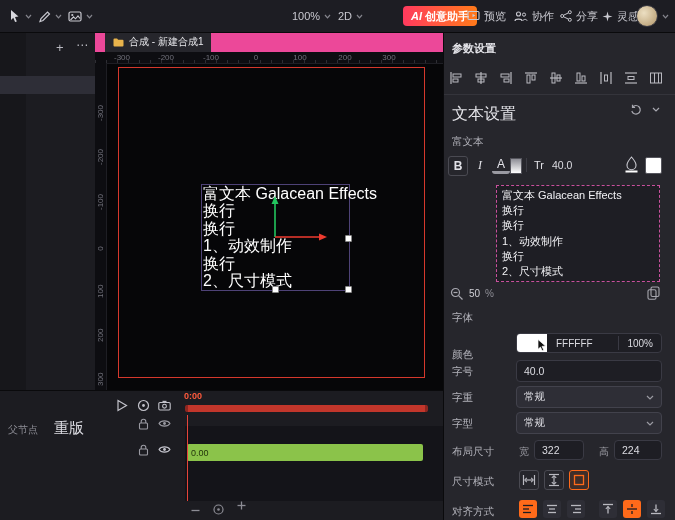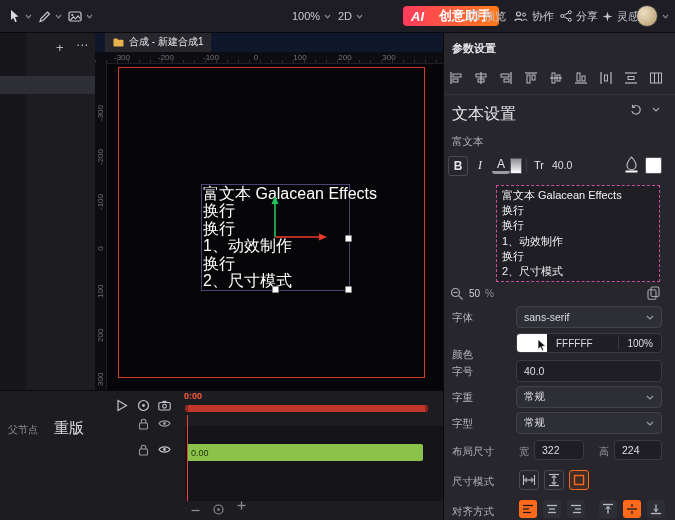--- a/index.html
+++ b/index.html
@@ -4,30 +4,30 @@
 <style>
   html,body{margin:0;padding:0;background:#101014;}
   #app{position:relative;width:675px;height:520px;overflow:hidden;background:#1b1b20;
        font-family:"Liberation Sans","DejaVu Sans",sans-serif;color:#ccc;}
   .abs{position:absolute;}
   svg{display:block;}
   
   #topbar{position:absolute;left:0;top:0;width:675px;height:32px;background:#1d1d23;border-bottom:1px solid #0a0a0c;z-index:5;}
   .tb-item{position:absolute;top:0;height:32px;display:flex;align-items:center;gap:4px;color:#c9c9d0;font-size:11px;}
   .chev{color:#85858d;}
-  .ai-btn{position:absolute;top:6px;height:20px;padding:0 8px;border-radius:4px;display:flex;align-items:center;gap:15px;
-          background:linear-gradient(90deg,#ff3a5e,#ff7a1a);color:#fff;font-size:13px;font-weight:700;border:none;}
+  .ai-btn{position:absolute;top:6px;height:20px;padding:0 8px;border-radius:4px;display:flex;align-items:center;gap:3px;
+          background:linear-gradient(90deg,#ff3a5e,#ff7a1a);color:#fff;font-size:11px;font-weight:700;border:none;}
   .ai-badge{font-style:italic;font-weight:900;}
   .avatar{width:20px;height:20px;border-radius:50%;background:radial-gradient(circle at 35% 35%,#ecdfc2,#b3976a);border:1px solid #3a3a42;}
   
   #left-panel{position:absolute;left:0;top:32px;width:95px;height:358px;background:#1c1c21;}
   .lp-strip{position:absolute;left:0;top:0;width:26px;height:358px;background:#17171b;}
   .lp-selected{position:absolute;left:0;top:44px;width:95px;height:18px;background:#2e2e37;}
   #canvas-region{position:absolute;left:95px;top:32px;width:348px;height:358px;background:#060608;}
-  .tabstrip{position:absolute;left:0;top:0;width:348px;height:20px;background:#0f172a;}
+  .tabstrip{position:absolute;left:0;top:0;width:348px;height:20px;background:#ec4899;}
   .comp-tab{position:absolute;left:10px;top:0;height:20px;padding:0 8px;background:#26262c;display:flex;align-items:center;gap:5px;
             font-size:10px;color:#e8e8ec;white-space:nowrap;}
   .hruler{position:absolute;left:0;top:20px;width:348px;height:11px;background:#0d0d11;border-bottom:1px solid #1e1e24;
           background-image:repeating-linear-gradient(90deg,#2e2e34 0 1px,transparent 1px 11px);background-position:0 bottom;background-size:100% 3px;background-repeat:no-repeat;}
   .vruler{position:absolute;left:0;top:31px;width:11px;height:327px;background:#0d0d11;border-right:1px solid #1e1e24;}
   .htick{position:absolute;top:1px;transform:translateX(-50%);font-size:8px;color:#70707a;}
   .vtick{position:absolute;left:0px;width:11px;text-align:center;transform:rotate(-90deg);font-size:8px;color:#70707a;}
   .comp-border{position:absolute;left:23px;top:35px;width:305px;height:309px;border:1px solid #d5382c;}
   .canvas-text{position:absolute;left:108px;top:153px;font-size:16px;line-height:17.4px;color:#ffffff;white-space:nowrap;}
   .sel-rect{position:absolute;left:106px;top:152px;width:147px;height:105px;border:1px solid rgba(150,125,230,.5);}
@@ -438,28 +438,20 @@
     <div class="abs" style="left:25px;top:256px;font-size:10px;color:#d0d0d6">50</div>
     <div class="abs" style="left:41px;top:256px;font-size:10px;color:#8e8e96">%</div>
     <div class="abs" style="left:203px;top:254px;color:#a8a8b0">
       <svg width="13" height="14" viewBox="0 0 13 14">
           <rect x="4" y="1" width="8" height="9.5" rx="1.5" stroke="currentColor" fill="none" stroke-width="1.1"></rect>
           <rect x="1" y="3.8" width="8" height="9.5" rx="1.5" stroke="currentColor" fill="none" stroke-width="1.1"></rect>
         </svg>
     </div>
 
     <div class="abs lbl" style="left:8px;top:279px">字体</div>
-    <div class="ctrl-select" style="top:274px">
-      <span>sans-serif</span>
-      <span>
-          <svg width="8" height="5" viewBox="0 0 8 5">
-            <path d="M1 1 L4 4 L7 1" stroke="#9a9aa2" fill="none" stroke-width="1.2"></path>
-          </svg>
-        </span>
-    </div>
 
     <div class="abs lbl" style="left:8px;top:316px">颜色</div>
     <div class="abs" style="left:72px;top:301px;width:146px;height:20px;background:#1e1e24;border:1px solid #3a3a44;border-radius:4px;box-sizing:border-box;display:flex;align-items:center">
       <div style="position:relative;width:30px;height:18px;background:#ffffff;border-radius:3px 0 0 3px">
         <svg style="position:absolute;left:20px;top:5px" width="10" height="12" viewBox="0 0 10 12">
             <path d="M1 0.5 L8.5 7 L5 7.4 L6.8 11 L5.2 11.7 L3.5 8.1 L1 10.3 Z" fill="#111" stroke="#fff" stroke-width="0.7"></path>
           </svg>
       </div>
       <span style="font-size:10px;color:#dcdce2;padding-left:9px;flex:1">FFFFFF</span>
       <span style="font-size:10px;color:#dcdce2;padding-right:8px;border-left:1px solid #3a3a44;padding-left:8px;height:14px;display:flex;align-items:center">100%</span>

